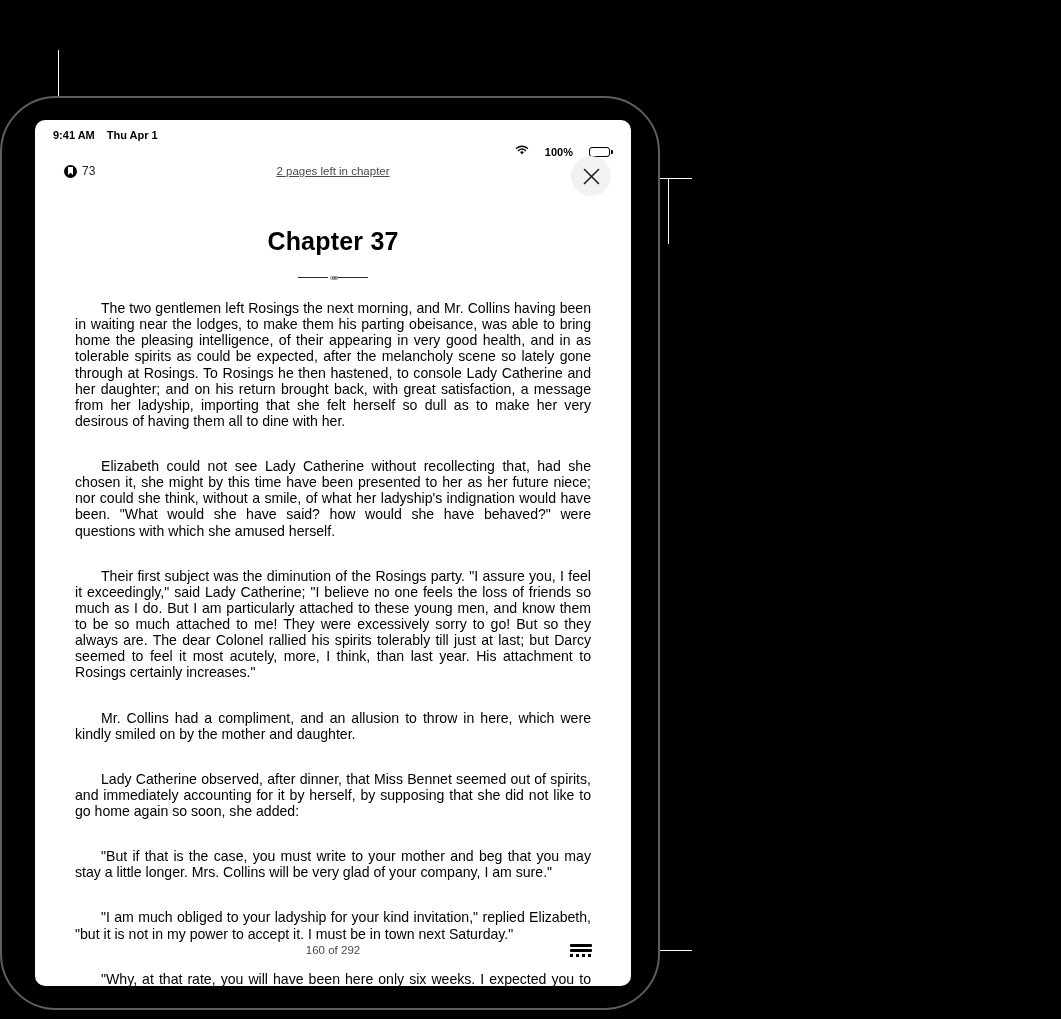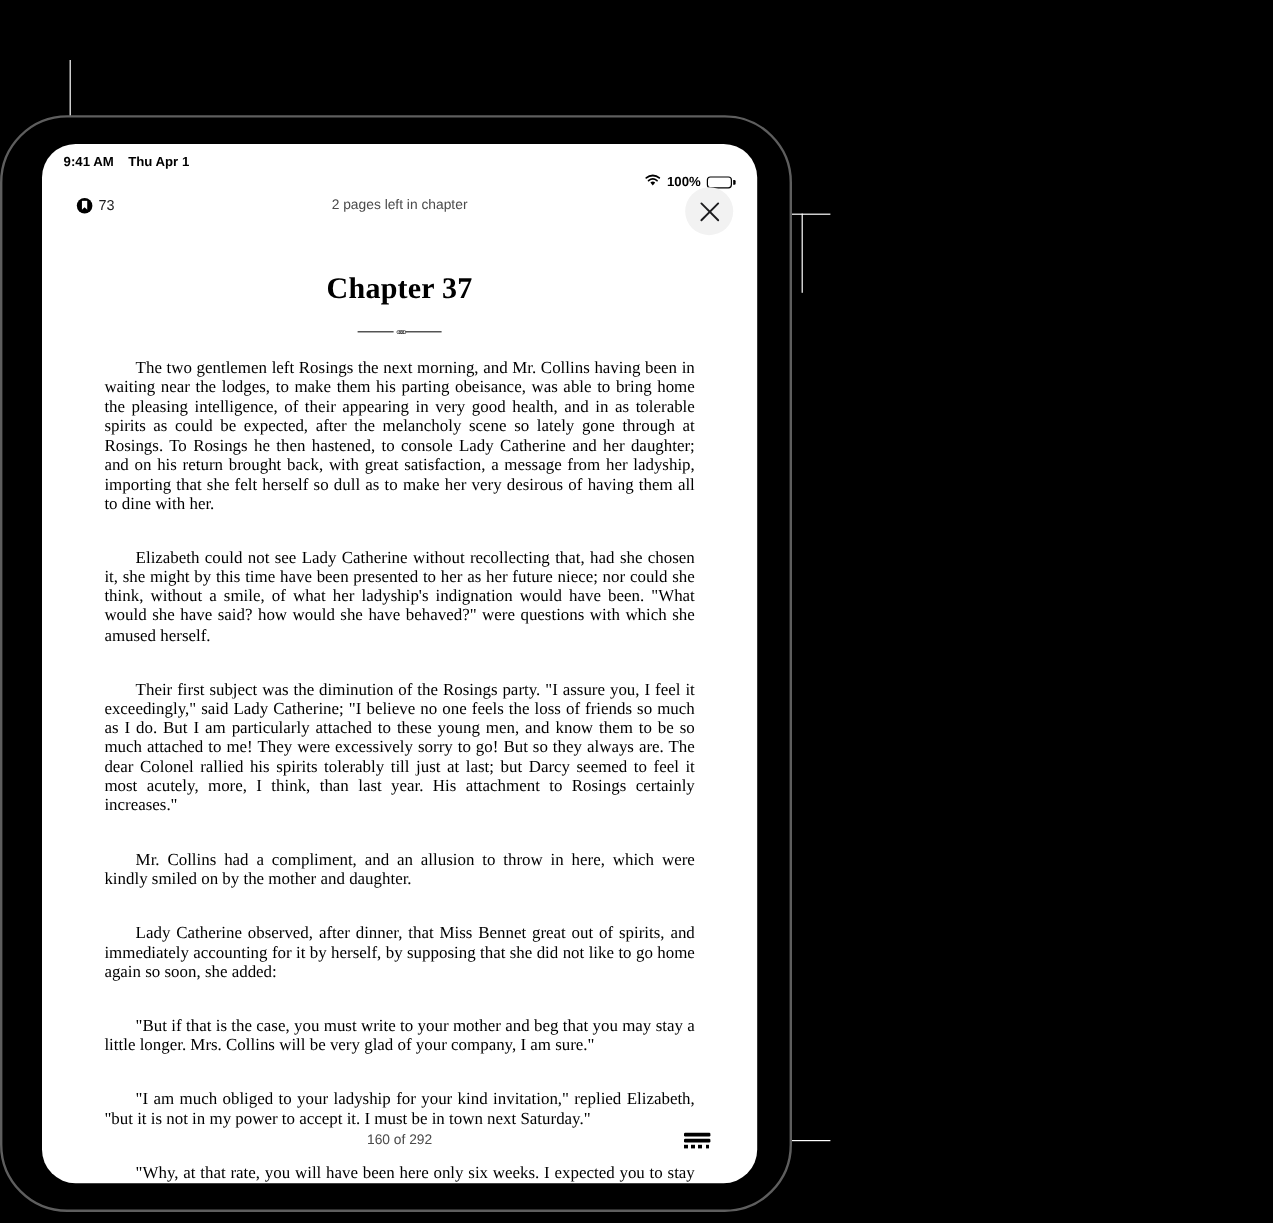--- a/index.html
+++ b/index.html
@@ -39,21 +39,21 @@
     box-sizing: border-box;
     background: #000000;
   }
   #screen {
     position: absolute;
     left: 33px;
     top: 22px;
     width: 596px;
     height: 866px;
     background: #ffffff;
-    border-radius: 28px;
+    border-radius: 10px;
     overflow: hidden;
   }
 
   
   #status-bar {
     position: absolute;
     left: 0; top: 0;
     width: 100%;
     height: 30px;
     display: flex;
@@ -62,21 +62,21 @@
     color: #000;
     font-weight: bold;
     padding: 0 18px;
     box-sizing: border-box;
   }
   #status-left { display: flex; align-items: center; gap: 12px; }
   #status-right {
     margin-left: auto;
     display: flex;
     align-items: center;
-    gap: 5px;
+    gap: 16px;
     margin-top: 33px;
   }
   .battery-body {
     width: 21px; height: 10px;
     border: 1px solid #000;
     border-radius: 3px;
     position: relative;
     box-sizing: border-box;
     padding: 1px;
   }
@@ -123,43 +123,44 @@
     width: 5px; height: 8px;
     background: #fff;
     clip-path: polygon(0 0, 100% 0, 100% 100%, 50% 72%, 0 100%);
   }
   #chapter-progress {
     position: absolute;
     left: 0; right: 0; top: 9px;
     text-align: center;
     font-size: 11.5px;
     color: #4a4a4a;
+    text-decoration: underline;
   }
   #close-button {
     position: absolute;
     right: 20px; top: 0px;
     width: 40px; height: 40px;
     border-radius: 50%;
     background: #f2f2f2;
     display: flex;
     align-items: center;
     justify-content: center;
     cursor: pointer;
   }
   #close-button svg { display: block; }
 
   
   #book-page {
     position: absolute;
     left: 0; top: 84px;
     width: 100%;
     bottom: 60px;
-    padding: 0 52px;
+    padding: 0 40px;
     box-sizing: border-box;
-    font-family: Liberation Serif, serif;
+    font-family: Liberation Sans, sans-serif;
     color: #000000;
   }
   #chapter-title {
     text-align: center;
     font-size: 25px;
     font-weight: bold;
     margin: 23px 0 0 0;
     letter-spacing: 0.2px;
   }
   #ornament {
@@ -280,21 +281,21 @@
         <h1 id="chapter-title">Chapter 37</h1>
         <div id="ornament">
           <span class="rule"></span>
           <span class="knot">◦◦◦◦</span>
           <span class="rule"></span>
         </div>
         <p>The two gentlemen left Rosings the next morning, and Mr. Collins having been in waiting near the lodges, to make them his parting obeisance, was able to bring home the pleasing intelligence, of their appearing in very good health, and in as tolerable spirits as could be expected, after the melancholy scene so lately gone through at Rosings. To Rosings he then hastened, to console Lady Catherine and her daughter; and on his return brought back, with great satisfaction, a message from her ladyship, importing that she felt herself so dull as to make her very desirous of having them all to dine with her.</p>
         <p>Elizabeth could not see Lady Catherine without recollecting that, had she chosen it, she might by this time have been presented to her as her future niece; nor could she think, without a smile, of what her ladyship's indignation would have been. "What would she have said? how would she have behaved?" were questions with which she amused herself.</p>
         <p>Their first subject was the diminution of the Rosings party. "I assure you, I feel it exceedingly," said Lady Catherine; "I believe no one feels the loss of friends so much as I do. But I am particularly attached to these young men, and know them to be so much attached to me! They were excessively sorry to go! But so they always are. The dear Colonel rallied his spirits tolerably till just at last; but Darcy seemed to feel it most acutely, more, I think, than last year. His attachment to Rosings certainly increases."</p>
         <p>Mr. Collins had a compliment, and an allusion to throw in here, which were kindly smiled on by the mother and daughter.</p>
-        <p>Lady Catherine observed, after dinner, that Miss Bennet great out of spirits, and immediately accounting for it by herself, by supposing that she did not like to go home again so soon, she added:</p>
+        <p>Lady Catherine observed, after dinner, that Miss Bennet seemed out of spirits, and immediately accounting for it by herself, by supposing that she did not like to go home again so soon, she added:</p>
         <p>"But if that is the case, you must write to your mother and beg that you may stay a little longer. Mrs. Collins will be very glad of your company, I am sure."</p>
         <p>"I am much obliged to your ladyship for your kind invitation," replied Elizabeth, "but it is not in my power to accept it. I must be in town next Saturday."</p>
         <p>"Why, at that rate, you will have been here only six weeks. I expected you to stay two months. I told Mrs. Collins so before you came. There can be no occasion for your going so soon. Mrs. Bennet could certainly spare you for another fortnight."</p>
       </div>
 
       <div id="page-indicator">160 of 292</div>
       <div id="menu-button">
         <span>
           <span class="bar b1"></span>
           <span class="bar b2"></span>

